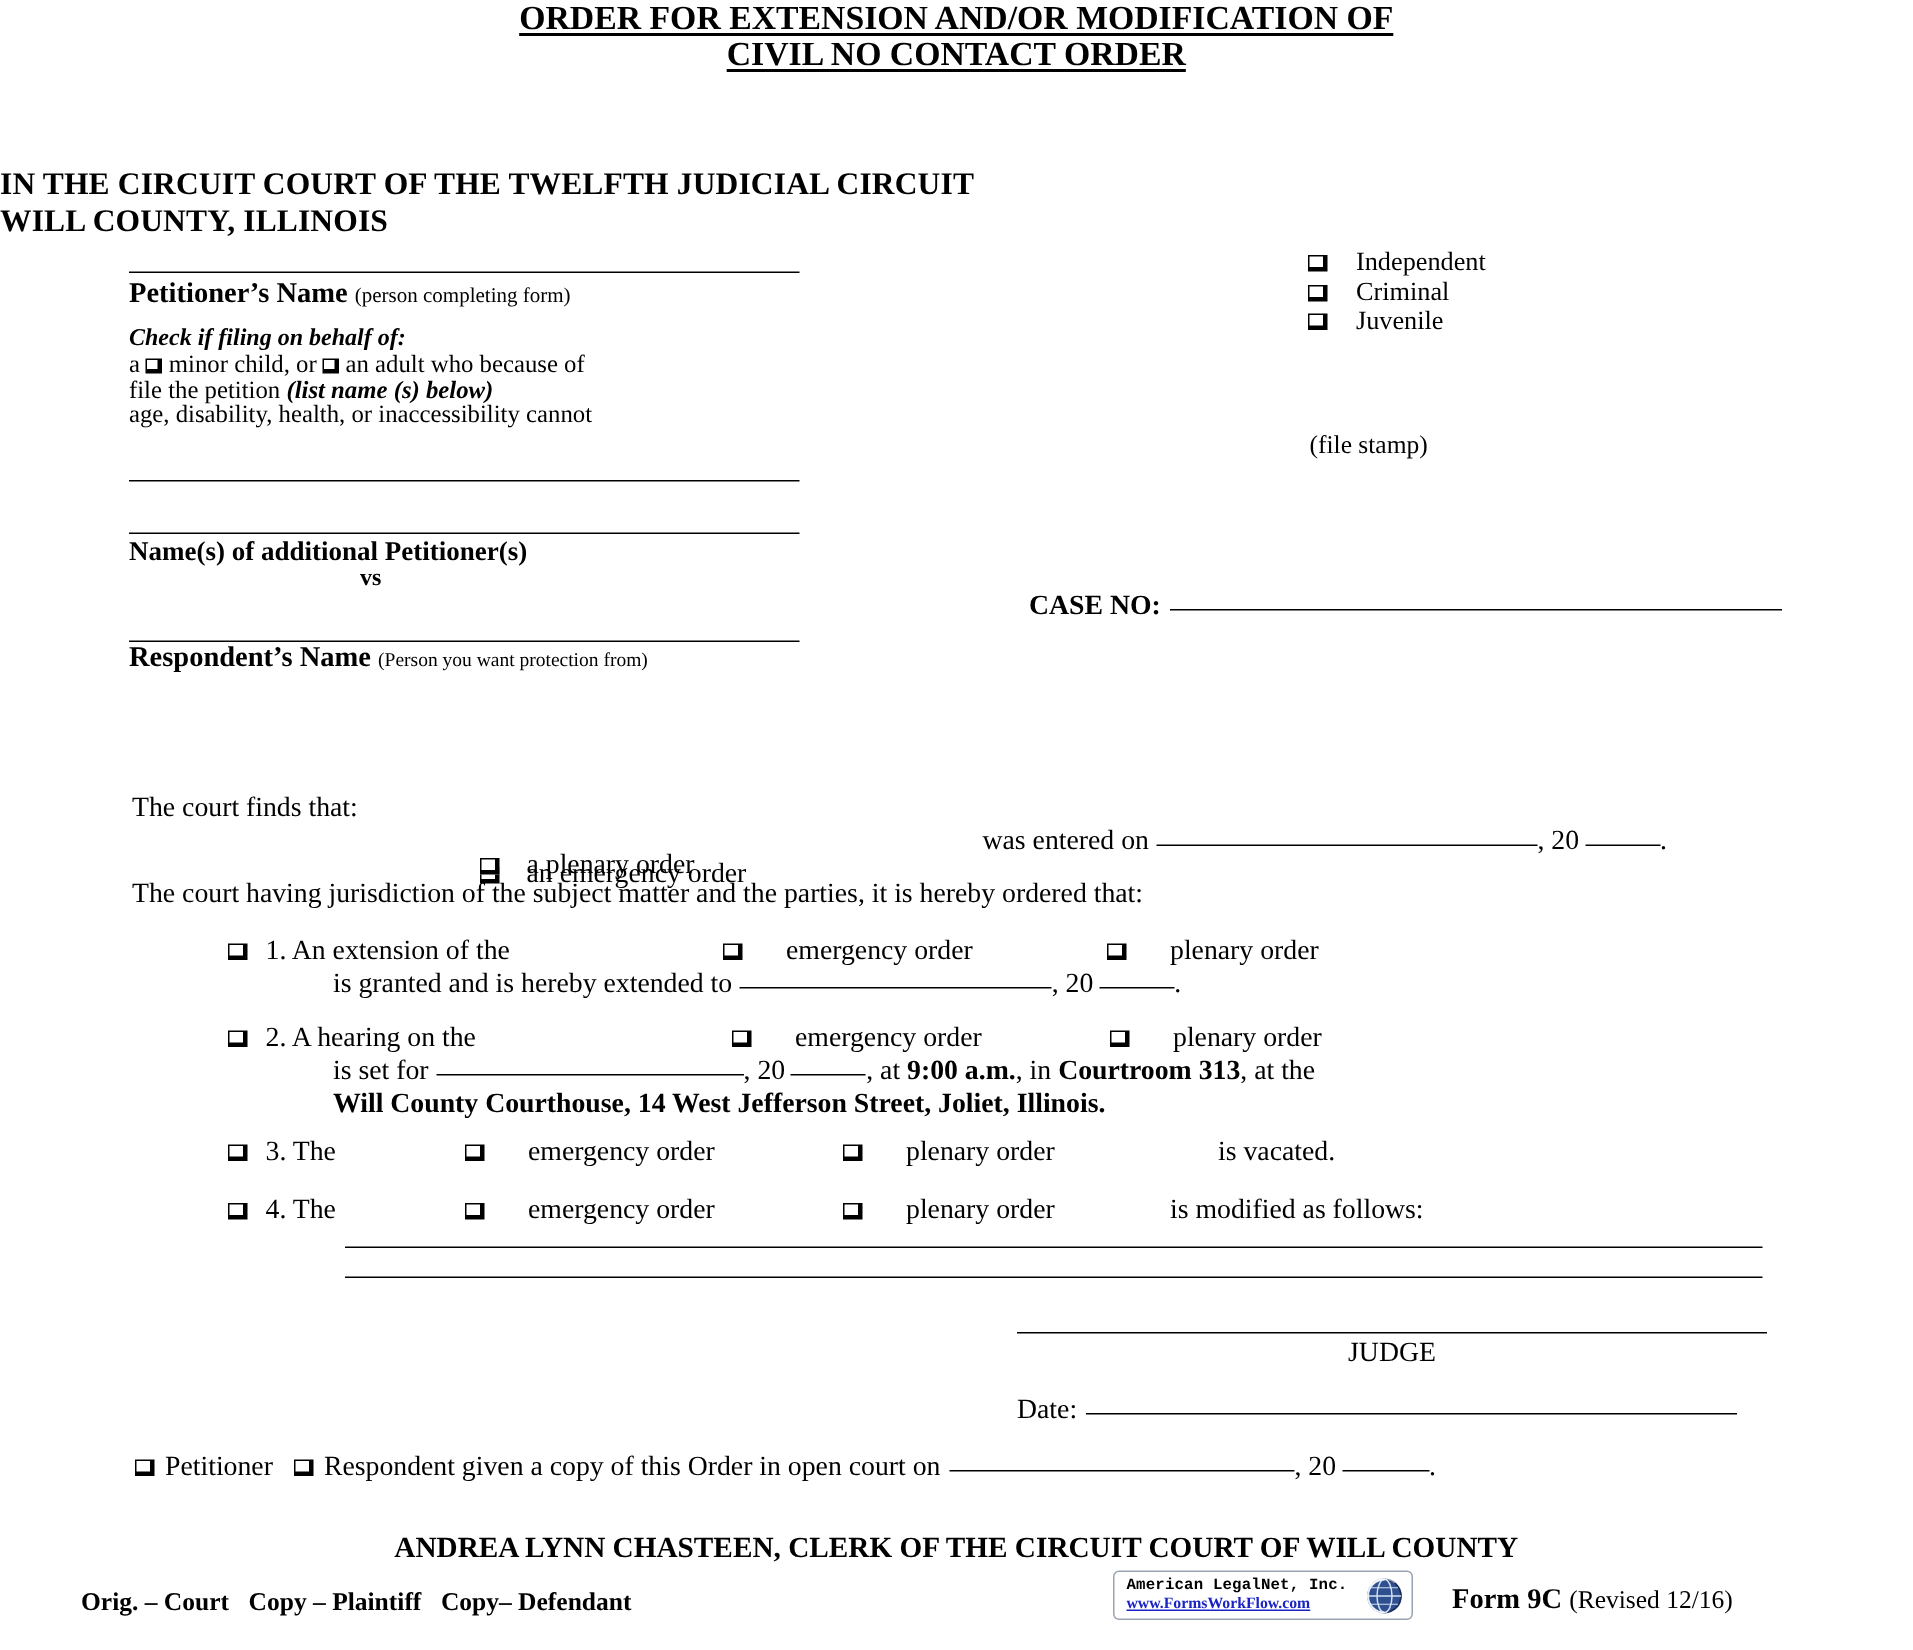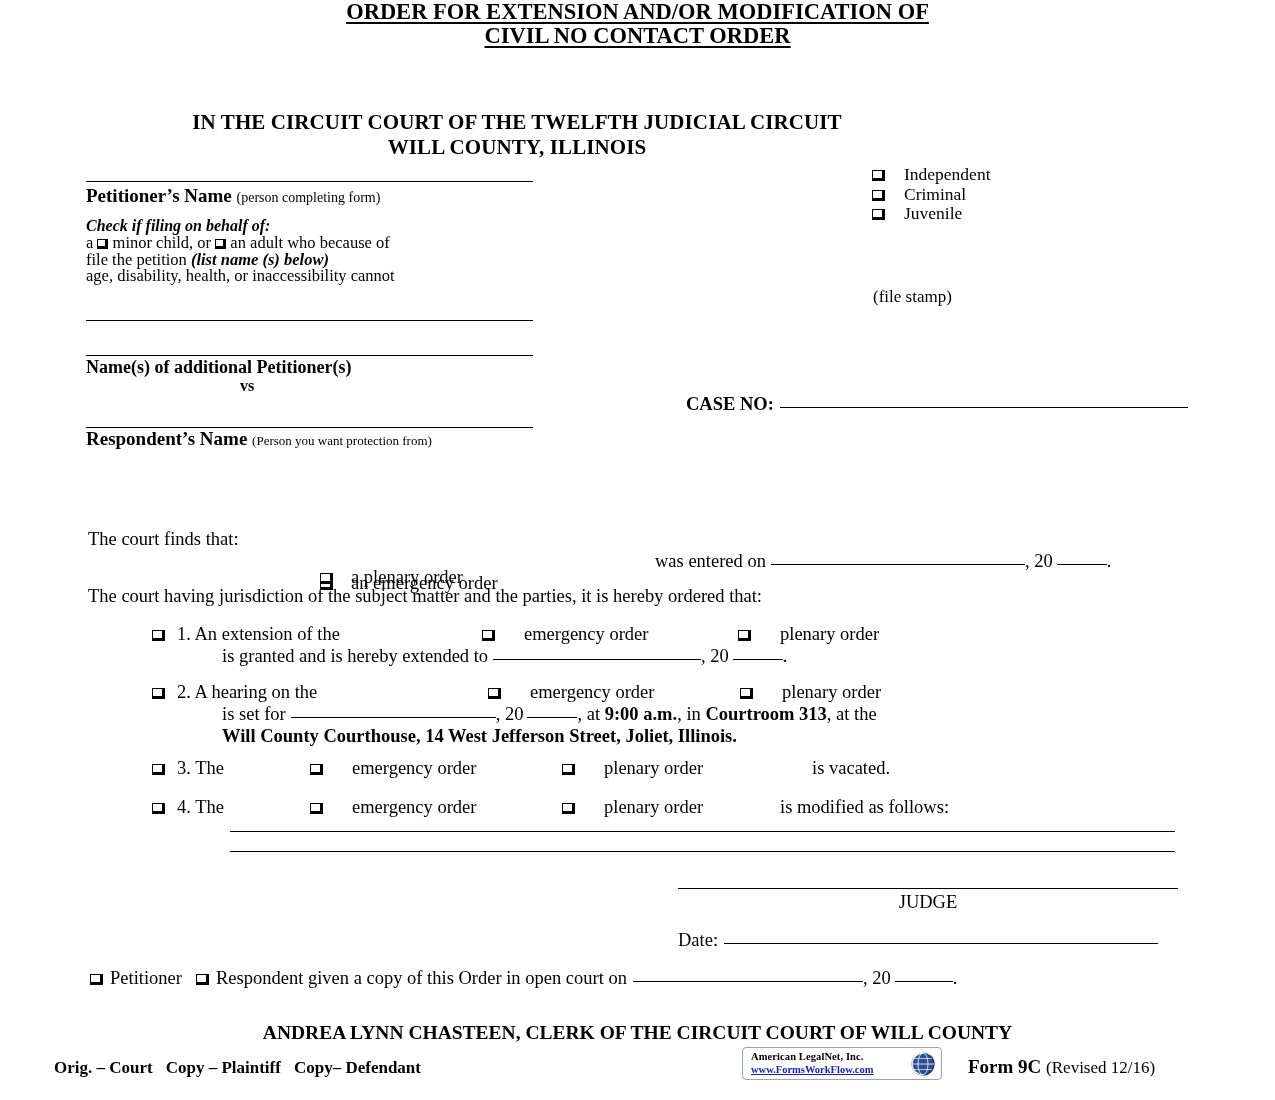--- a/index.html
+++ b/index.html
@@ -58,21 +58,20 @@
     border-bottom: 1.7px solid #000;
     height: 0;
   }
 
   
   #court-header {
     position: absolute;
     top: 110px;
     left: 0;
     width: 1034px;
-    text-align: center;
     font-size: 21px;
     font-weight: bold;
     line-height: 25px;
     letter-spacing: .1px;
   }
 
   
   #petitioner-rule      { left: 86px;  top: 181px; width: 447px; }
   #petitioner-label     { left: 86px;  top: 185px; font-size: 19px; }
   #petitioner-label .sub{ font-size: 14px; font-weight: normal; }
@@ -206,21 +205,21 @@
     box-sizing: border-box;
     overflow: hidden;
   }
   #legalnet-box .ln1 {
     position: absolute;
     left: 8px; top: 3px;
     font-size: 10.5px;
     font-weight: bold;
     letter-spacing: .1px;
     color: #000;
-    font-family: Liberation Serif, serif;
+    font-family: Liberation Mono, monospace;
   }
   #legalnet-box .ln2 {
     position: absolute;
     left: 8px; top: 16px;
     font-size: 10.5px;
     font-weight: bold;
     color: #1a24c4;
     text-decoration: underline;
     font-family: Liberation Serif, serif;
   }

